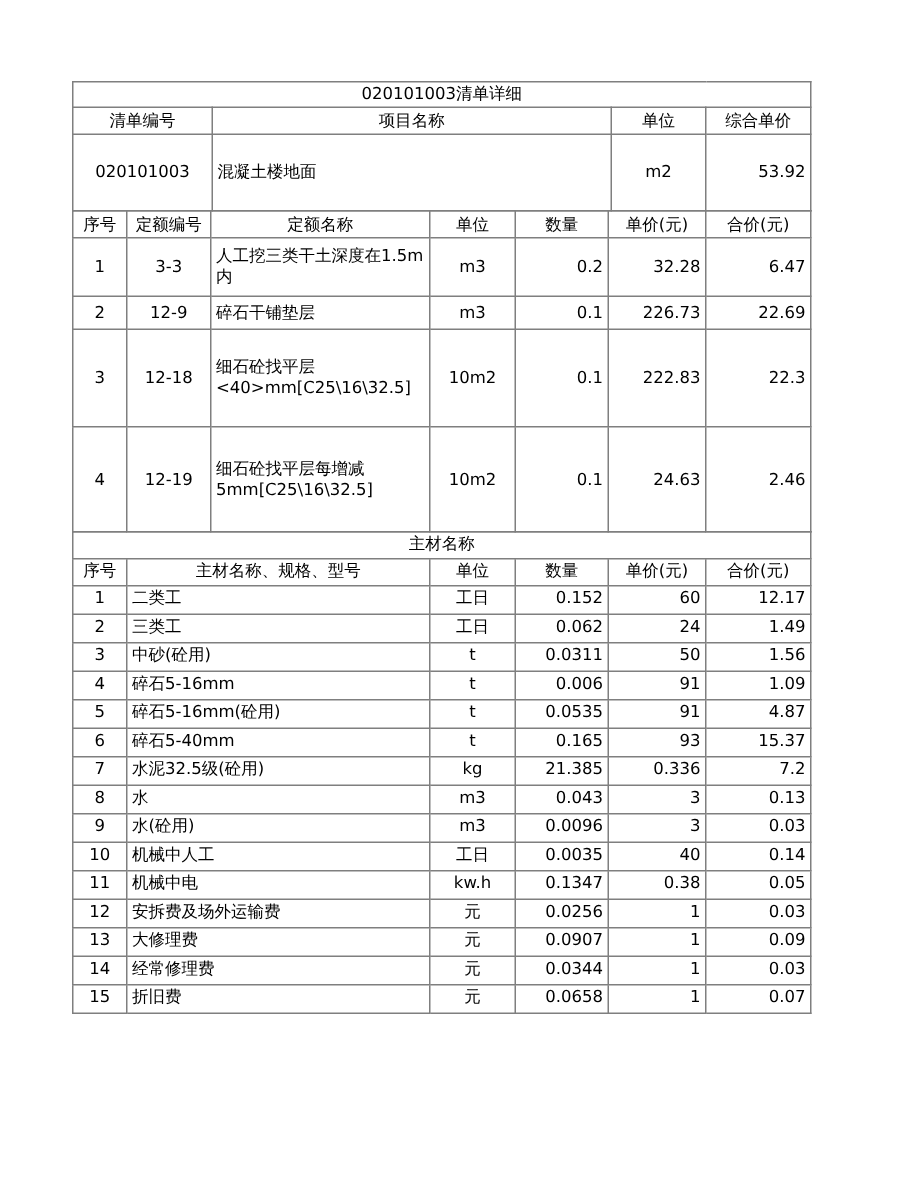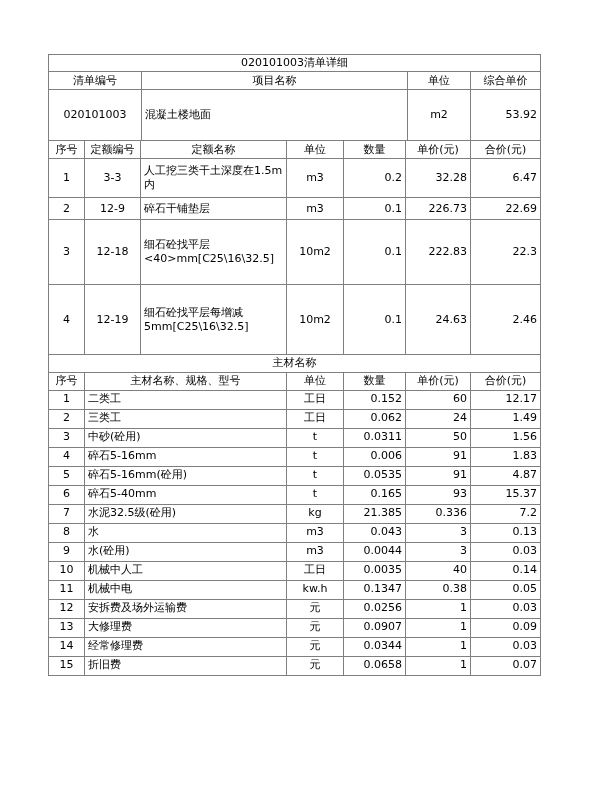--- a/index.html
+++ b/index.html
@@ -180,21 +180,21 @@
       <td class="r">0.0311</td>
       <td class="r">50</td>
       <td class="r">1.56</td>
     </tr>
     <tr class="h-mat">
       <td class="c">4</td>
       <td class="l">碎石5-16mm</td>
       <td class="c">t</td>
       <td class="r">0.006</td>
       <td class="r">91</td>
-      <td class="r">1.83</td>
+      <td class="r">1.09</td>
     </tr>
     <tr class="h-mat">
       <td class="c">5</td>
       <td class="l">碎石5-16mm(砼用)</td>
       <td class="c">t</td>
       <td class="r">0.0535</td>
       <td class="r">91</td>
       <td class="r">4.87</td>
     </tr>
     <tr class="h-mat">
@@ -218,21 +218,21 @@
       <td class="l">水</td>
       <td class="c">m3</td>
       <td class="r">0.043</td>
       <td class="r">3</td>
       <td class="r">0.13</td>
     </tr>
     <tr class="h-mat">
       <td class="c">9</td>
       <td class="l">水(砼用)</td>
       <td class="c">m3</td>
-      <td class="r">0.0044</td>
+      <td class="r">0.0096</td>
       <td class="r">3</td>
       <td class="r">0.03</td>
     </tr>
     <tr class="h-mat">
       <td class="c">10</td>
       <td class="l">机械中人工</td>
       <td class="c">工日</td>
       <td class="r">0.0035</td>
       <td class="r">40</td>
       <td class="r">0.14</td>

